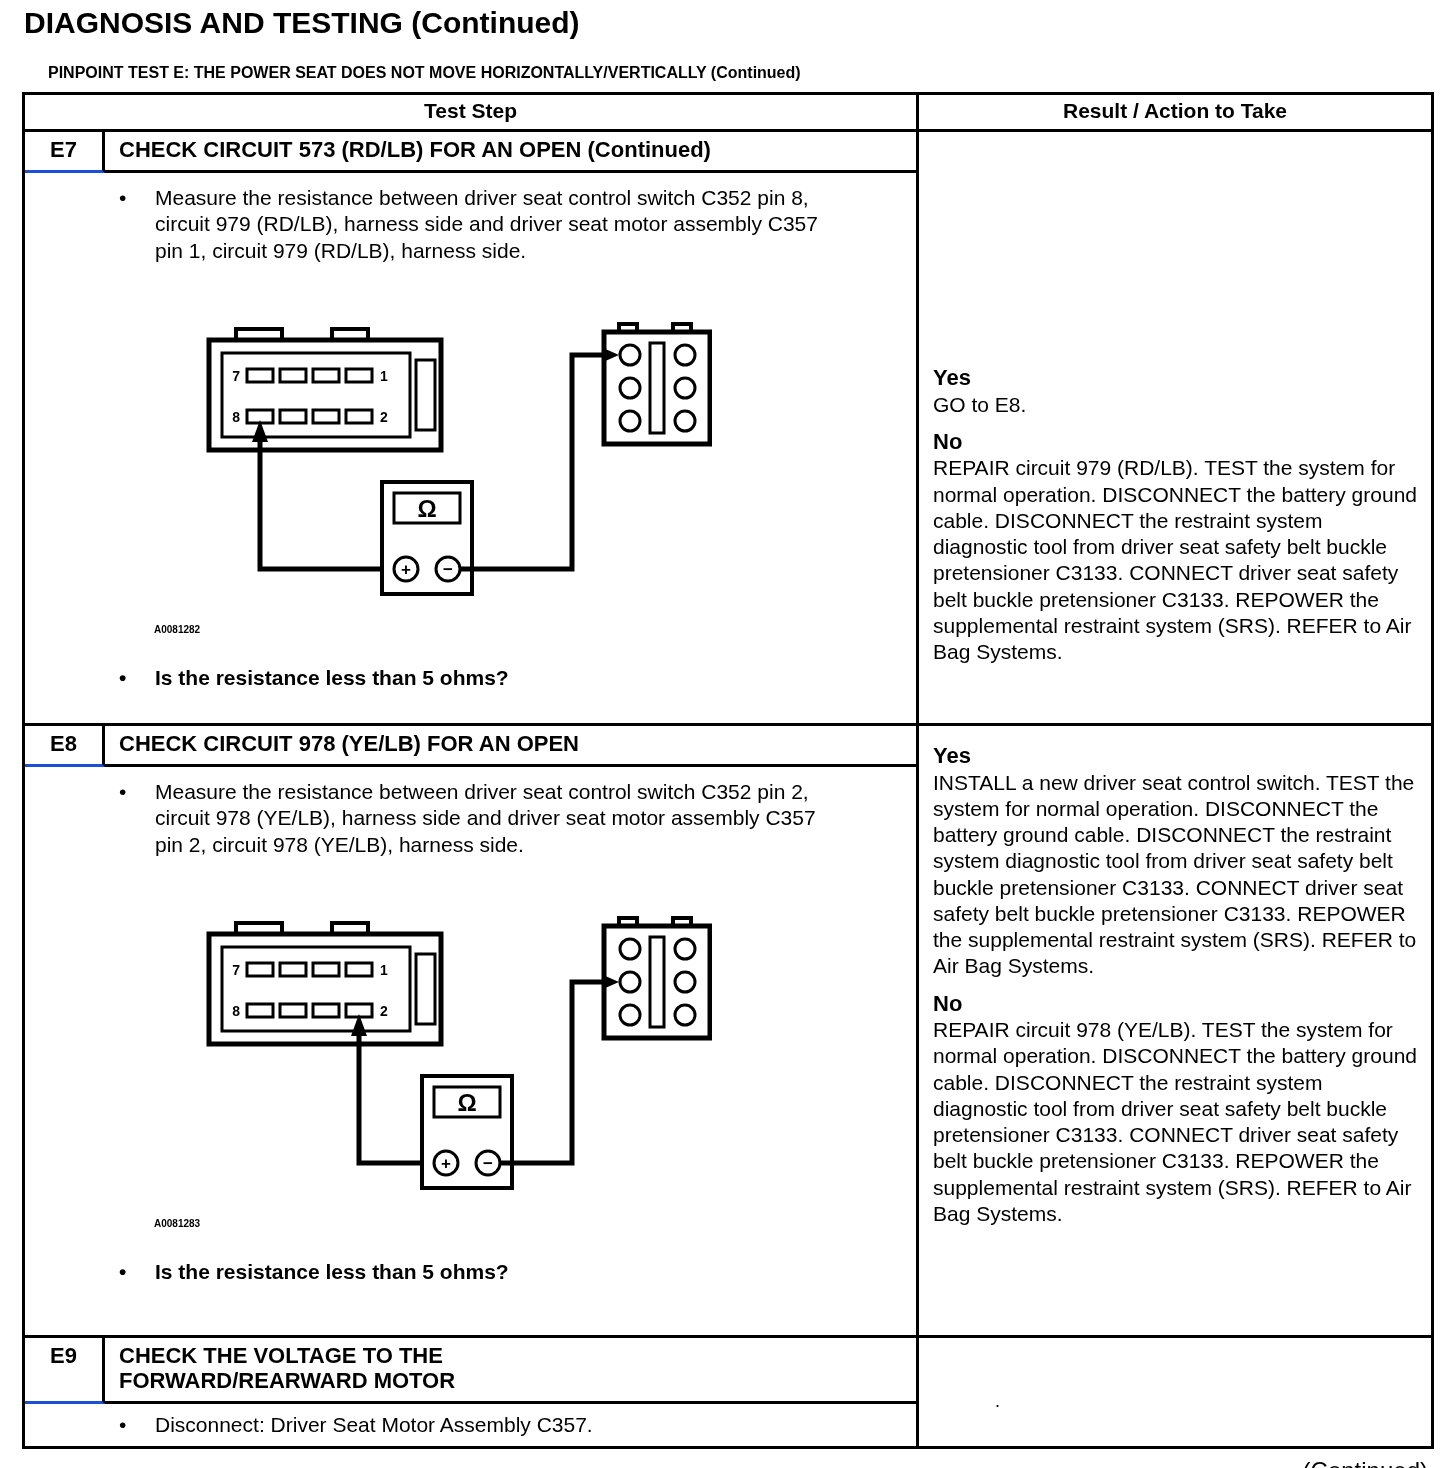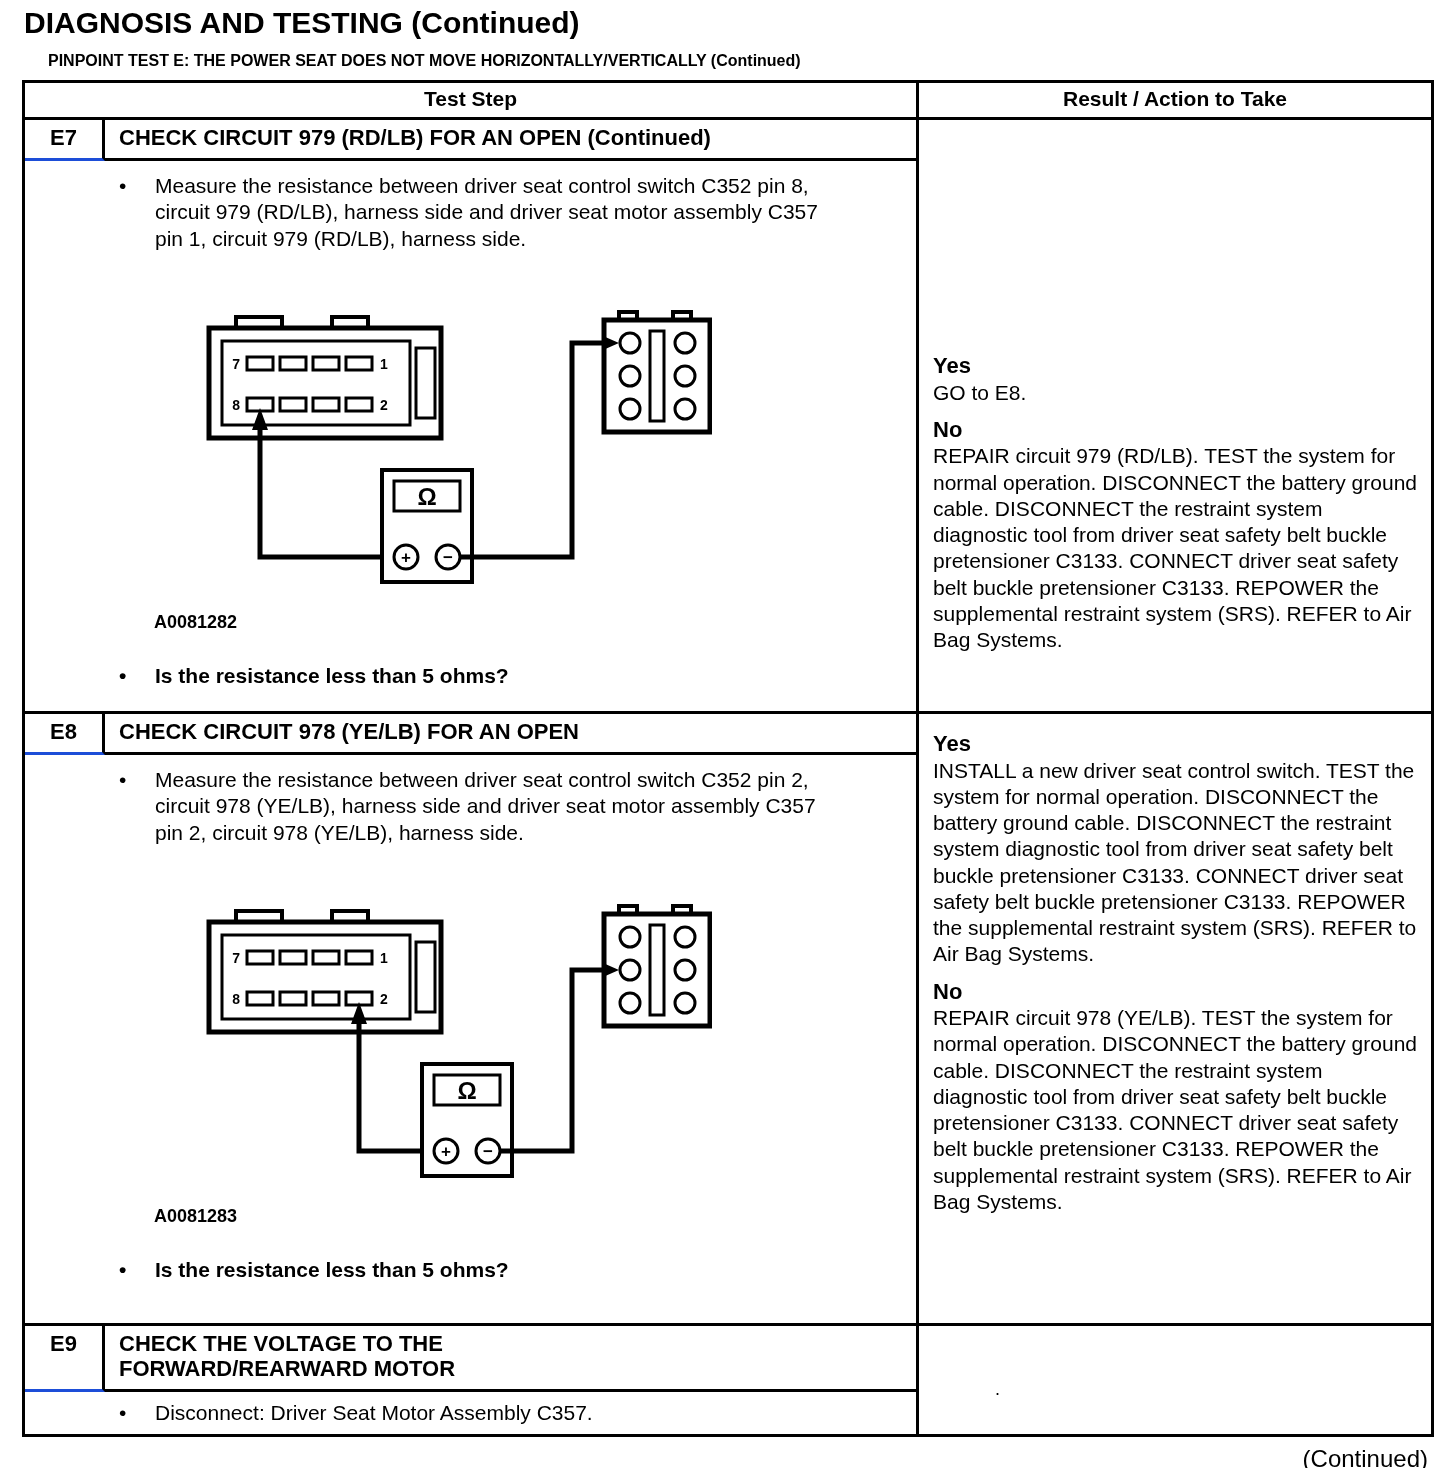--- a/index.html
+++ b/index.html
@@ -2,21 +2,21 @@
 <html><head>
 <meta charset="utf-8">
 <style>
   * { box-sizing: border-box; margin: 0; padding: 0; }
   html,body { background:#fff; }
   body {
     width:1456px; height:1468px; overflow:hidden;
     color:#000; font-family:"Liberation Sans", sans-serif;
   }
   .page { padding: 6px 22px 0 22px; }
-  .h1 { font-size:30px; font-weight:bold; margin:0 0 12px 2px; }
+  .h1 { font-size:30px; font-weight:bold; margin:0 0 24px 2px; }
   .h2 { font-size:16px; font-weight:bold; margin:0 0 10px 26px; }
 
   .pp-table { border:3px solid #000; width:1412px; }
   .thead { display:grid; grid-template-columns: 894px 1fr; border-bottom:3px solid #000; }
   .th { text-align:center; font-weight:bold; font-size:21px; padding:4px 0 6px 0; }
   .th-left { border-right:3px solid #000; }
 
   .section { display:grid; grid-template-columns: 80px 814px 1fr; grid-template-rows:auto 1fr; }
   .section + .section { border-top:3px solid #000; }
   .sec-id {
@@ -34,21 +34,21 @@
   .bullet { display:flex; padding:0 24px 0 94px; font-size:21px; line-height:1.26; }
   .bullet::before { content:"•"; flex:0 0 36px; }
   .bullet .btxt { max-width:690px; }
   .b-first { padding-top:12px; }
   .q { font-weight:bold; margin-top:30px; }
   .body-e7 { min-height:550px; }
   .body-e8 { min-height:568px; }
   .body-e9 { min-height:42px; padding-top:8px; }
 
   .fig { margin:58px 0 0 127px; }
-  .figid { font-weight:bold; font-size:18px; margin:6px 0 0 2px; }
+  .figid { font-weight:bold; font-size:10px; margin:6px 0 0 2px; }
 
   .res-pad-e7 { padding-top:222px; }
   .res-pad-e8 { padding-top:6px; }
   .res-label { font-weight:bold; font-size:22px; margin-top:10px; }
   .res-text { max-width:498px; }
   .res-dot { padding-top:52px; padding-left:62px; font-size:18px; }
 
   .footer { text-align:right; font-size:24px; padding:8px 6px 0 0; }
 
   svg text { font-family:"Liberation Sans", sans-serif; }
@@ -64,21 +64,21 @@
   <div class="h2">PINPOINT TEST E: THE POWER SEAT DOES NOT MOVE HORIZONTALLY/VERTICALLY (Continued)</div>
 
   <div class="pp-table">
     <div class="thead">
       <div class="th th-left">Test Step</div>
       <div class="th">Result / Action to Take</div>
     </div>
 
     <section class="section">
       <div class="sec-id">E7</div>
-      <div class="sec-title">CHECK CIRCUIT 979 (RD/LB) FOR AN OPEN (Continued)</div>
+      <div class="sec-title">CHECK CIRCUIT 573 (RD/LB) FOR AN OPEN (Continued)</div>
       <div class="sec-body body-e7">
         <div class="bullet b-first">
           <span class="btxt">Measure the resistance between driver seat control switch C352 pin 8, circuit 979 (RD/LB), harness side and driver seat motor assembly C357 pin 1, circuit 979 (RD/LB), harness side.</span>
         </div>
         <figure class="fig">
           <svg width="560" height="292" viewBox="0 0 560 292">
 
             <g fill="#fff" stroke="#000">
               <rect x="57" y="18" width="232" height="110" stroke-width="5"></rect>
               <path d="M84,18 V7 H130 V18" fill="none" stroke-width="4"></path>

